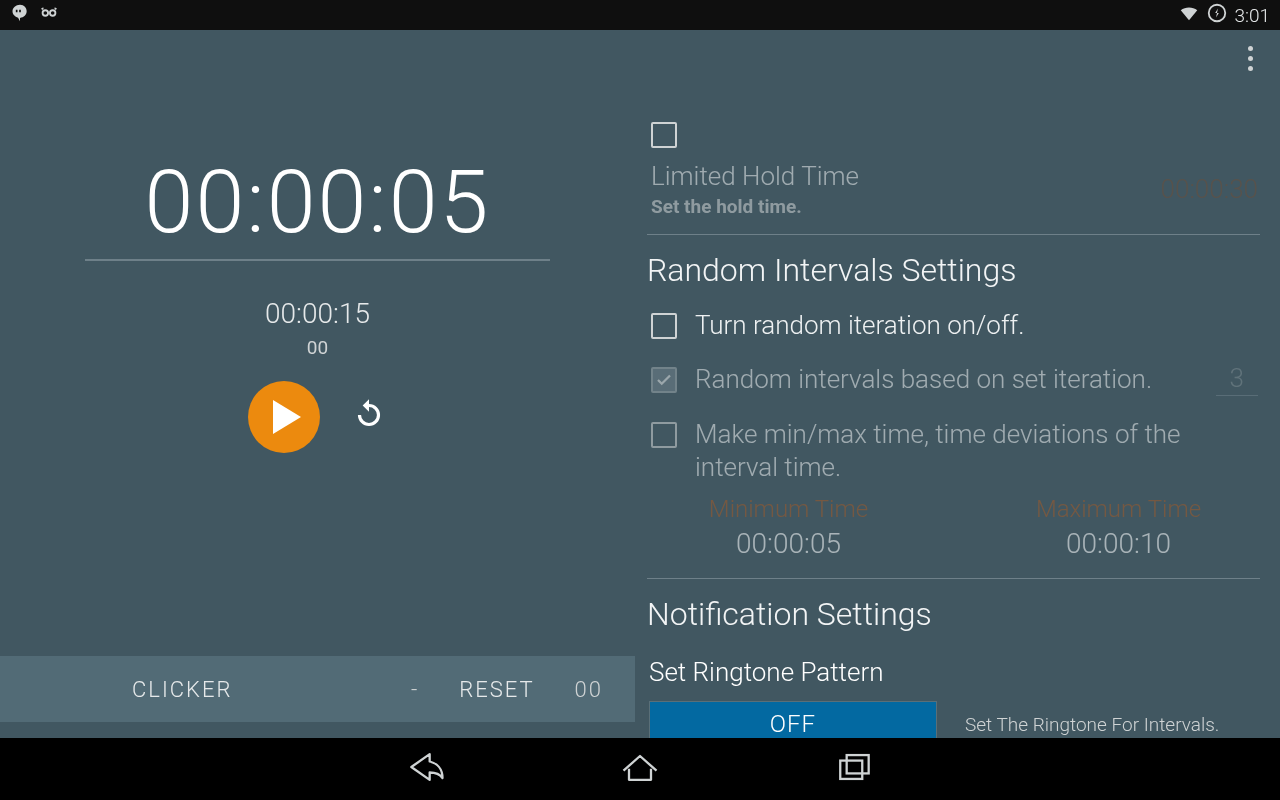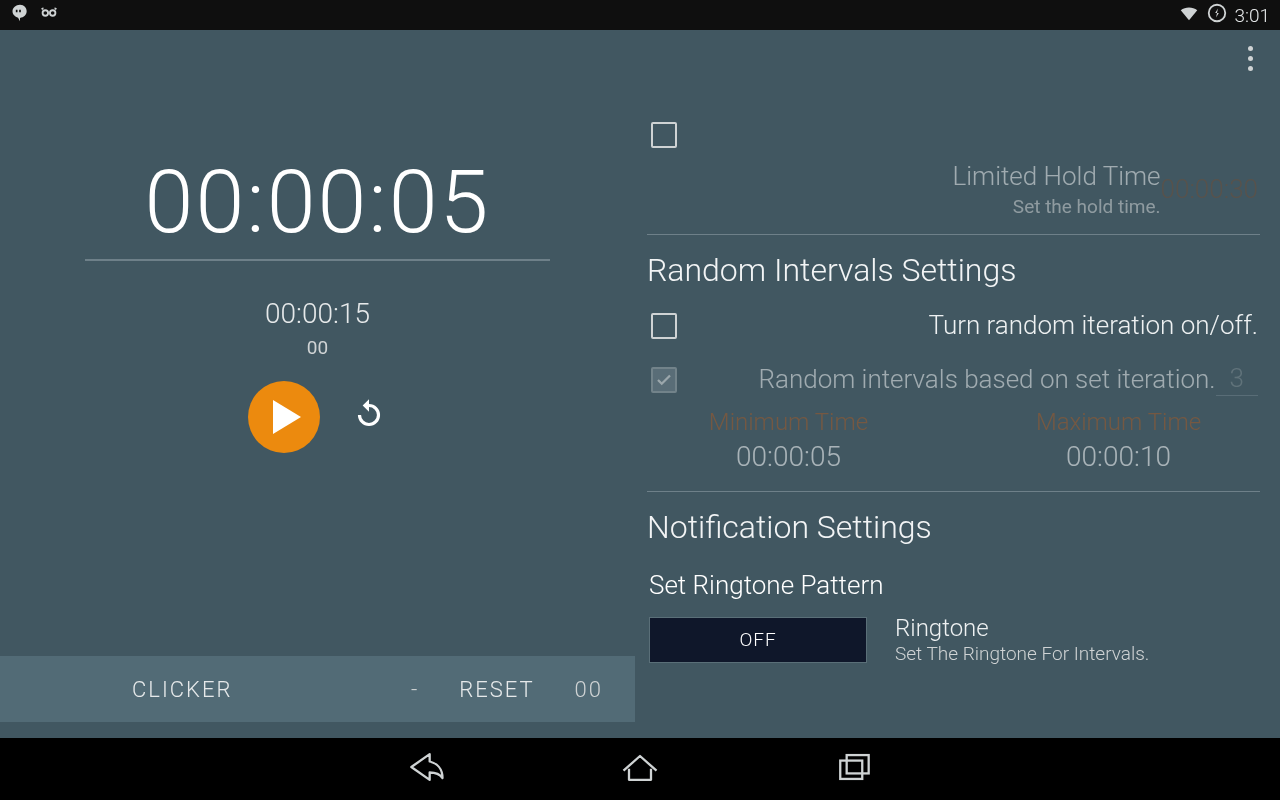--- a/index.html
+++ b/index.html
@@ -104,33 +104,33 @@
     display: flex; flex-direction: column;
   }
   .scroll {
     flex: 1;
     padding: 0 18px 10px 10px;
     overflow: hidden;
   }
   .pref {
     display: flex; align-items: flex-start;
     padding: 10px 4px 12px 6px;
-    text-align: right;
+    gap: 18px;
   }
   .pref.disabled { opacity: 0.55; }
   .checkbox {
     width: 26px; height: 26px; border: 2px solid #cfd3d4; border-radius: 2px;
     flex: 0 0 auto; margin-top: 4px;
     display: flex; align-items: center; justify-content: center;
   }
   .checkbox.checked { border-color: #9aa7ad; background: #6e8089; }
   .checkbox.checked svg { width: 18px; height: 18px; }
   .pref-text { flex: 1; }
   .pref-title { font-size: 26px; font-weight: 300; color: #eef1f2; line-height: 1.25; }
-  .pref-sub { font-size: 19px; color: #cfd3d4; font-weight: 400; margin-top: 2px; }
+  .pref-sub { font-size: 19px; color: #cfd3d4; font-weight: 700; margin-top: 2px; }
   .pref-value {
     font-size: 26px; color: #7b8a90; font-weight: 300;
     align-self: center;
   }
   .pref-value.orange-dim { color: #6a4f3b; }
   .section-header {
     font-size: 32px; font-weight: 300; color: #f2f4f5;
     padding: 12px 2px 10px 2px;
   }
   .top-cut { margin-top: -10px; }
@@ -153,24 +153,24 @@
     font-size: 28px; font-weight: 300; color: #eef1f2; opacity: 0.6;
   }
 
   .vibrate-row {
     display: flex; align-items: center;
     padding: 14px 4px 10px 4px;
   }
   .vibrate-label { font-size: 26px; font-weight: 300; color: #fff; }
 
   .toggle-off {
-    width: 218px; height: 46px;
-    background: #0f172a;
+    width: 288px; height: 46px;
+    background: #0369a1;
     display: flex; align-items: center; justify-content: center;
-    font-size: 19px; letter-spacing: 1px; color: #fff; font-weight: 300;
+    font-size: 24px; letter-spacing: 1px; color: #fff; font-weight: 300;
     box-shadow: inset 0 0 0 1px #5a6f78;
   }
   .ringtone-col { margin-left: 28px; }
   .ringtone-title { font-size: 24px; color: #eef1f2; font-weight: 300; }
   .ringtone-sub { font-size: 19px; color: #cfd3d4; font-weight: 300; }
 
   
   .nav-bar {
     position: absolute; bottom: 0; left: 0; right: 0; height: 62px;
     background: #000;
@@ -279,20 +279,26 @@
           <svg viewBox="0 0 24 24">
               <path d="M4 12l5 5L20 6" stroke="#e6e9ea" stroke-width="3" fill="none"></path>
             </svg>
         </div>
         <div class="pref-text">
           <div class="pref-title">Random intervals based on set iteration.</div>
         </div>
         <div class="pref-value" style="border-bottom:1px solid #6e8089; padding:0 14px 2px;">3</div>
       </div>
 
+      <div class="pref disabled">
+        <div class="checkbox"></div>
+        <div class="pref-text">
+          <div class="pref-title">Make min/max time, time deviations of the interval time.</div>
+        </div>
+      </div>
 
       <div class="minmax-row disabled" style="opacity:1;">
         <div class="minmax-col">
           <div class="minmax-label">Minimum Time</div>
           <div class="minmax-val">00:00:05</div>
         </div>
         <div class="minmax-col">
           <div class="minmax-label">Maximum Time</div>
           <div class="minmax-val">00:00:10</div>
         </div>
@@ -301,21 +307,20 @@
 
       <div class="section-header">Notification Settings</div>
 
       <div class="vibrate-row">
         <div class="vibrate-label">Set Ringtone Pattern</div>
       </div>
 
       <div style="display:flex; align-items:center; padding: 4px 4px 0 4px;">
         <div class="toggle-off">OFF</div>
         <div class="ringtone-col">
-          <div class="ringtone-title">Ringtone</div>
           <div class="ringtone-sub">Set The Ringtone For Intervals.</div>
         </div>
       </div>
 
     </div>
   </div>
 </div>
 
 <div class="nav-bar">
   <div>

